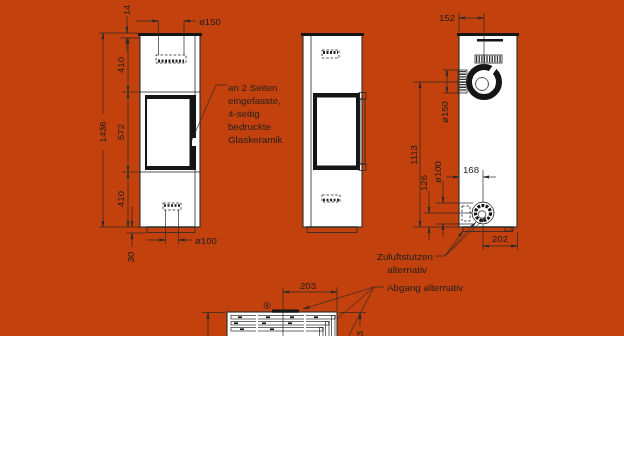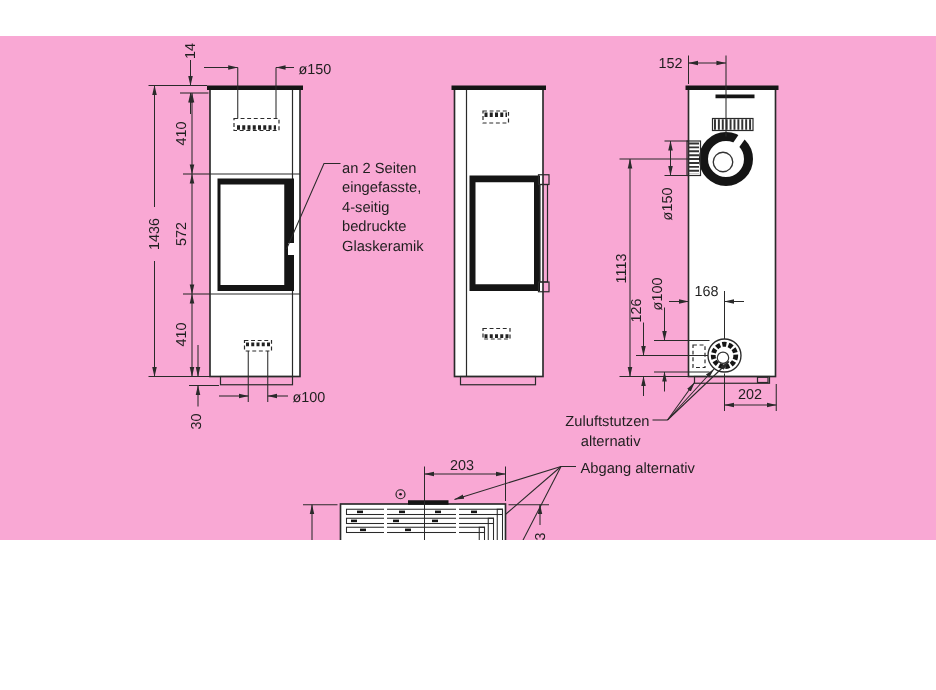--- a/index.html
+++ b/index.html
@@ -1,16 +1,16 @@
 <!DOCTYPE html>
 <html><head>
 <meta charset="utf-8">
 <style>
   html,body{margin:0;padding:0;background:#ffffff;}
-  .stage{width:624px;height:336px;background:#f9a8d4;position:relative;overflow:hidden;margin-top:24px;}
+  .stage{width:624px;height:336px;background:#c2410c;position:relative;overflow:hidden;}
   svg{display:block;}
   text{font-family:"Liberation Sans","DejaVu Sans",sans-serif;font-size:9.6px;fill:#1f1f1f;}
   .note{font-size:9.8px;}
   .ln{stroke:#2a2a2a;stroke-width:0.8;fill:none;}
   .body{stroke:#2a2a2a;stroke-width:1.1;fill:#ffffff;}
   .thin{stroke:#2a2a2a;stroke-width:0.7;fill:none;}
   .dash{stroke:#2a2a2a;stroke-width:0.8;fill:none;stroke-dasharray:2.6 1.8;}
   .dk{fill:#151515;stroke:none;}
 </style>
 </head>

